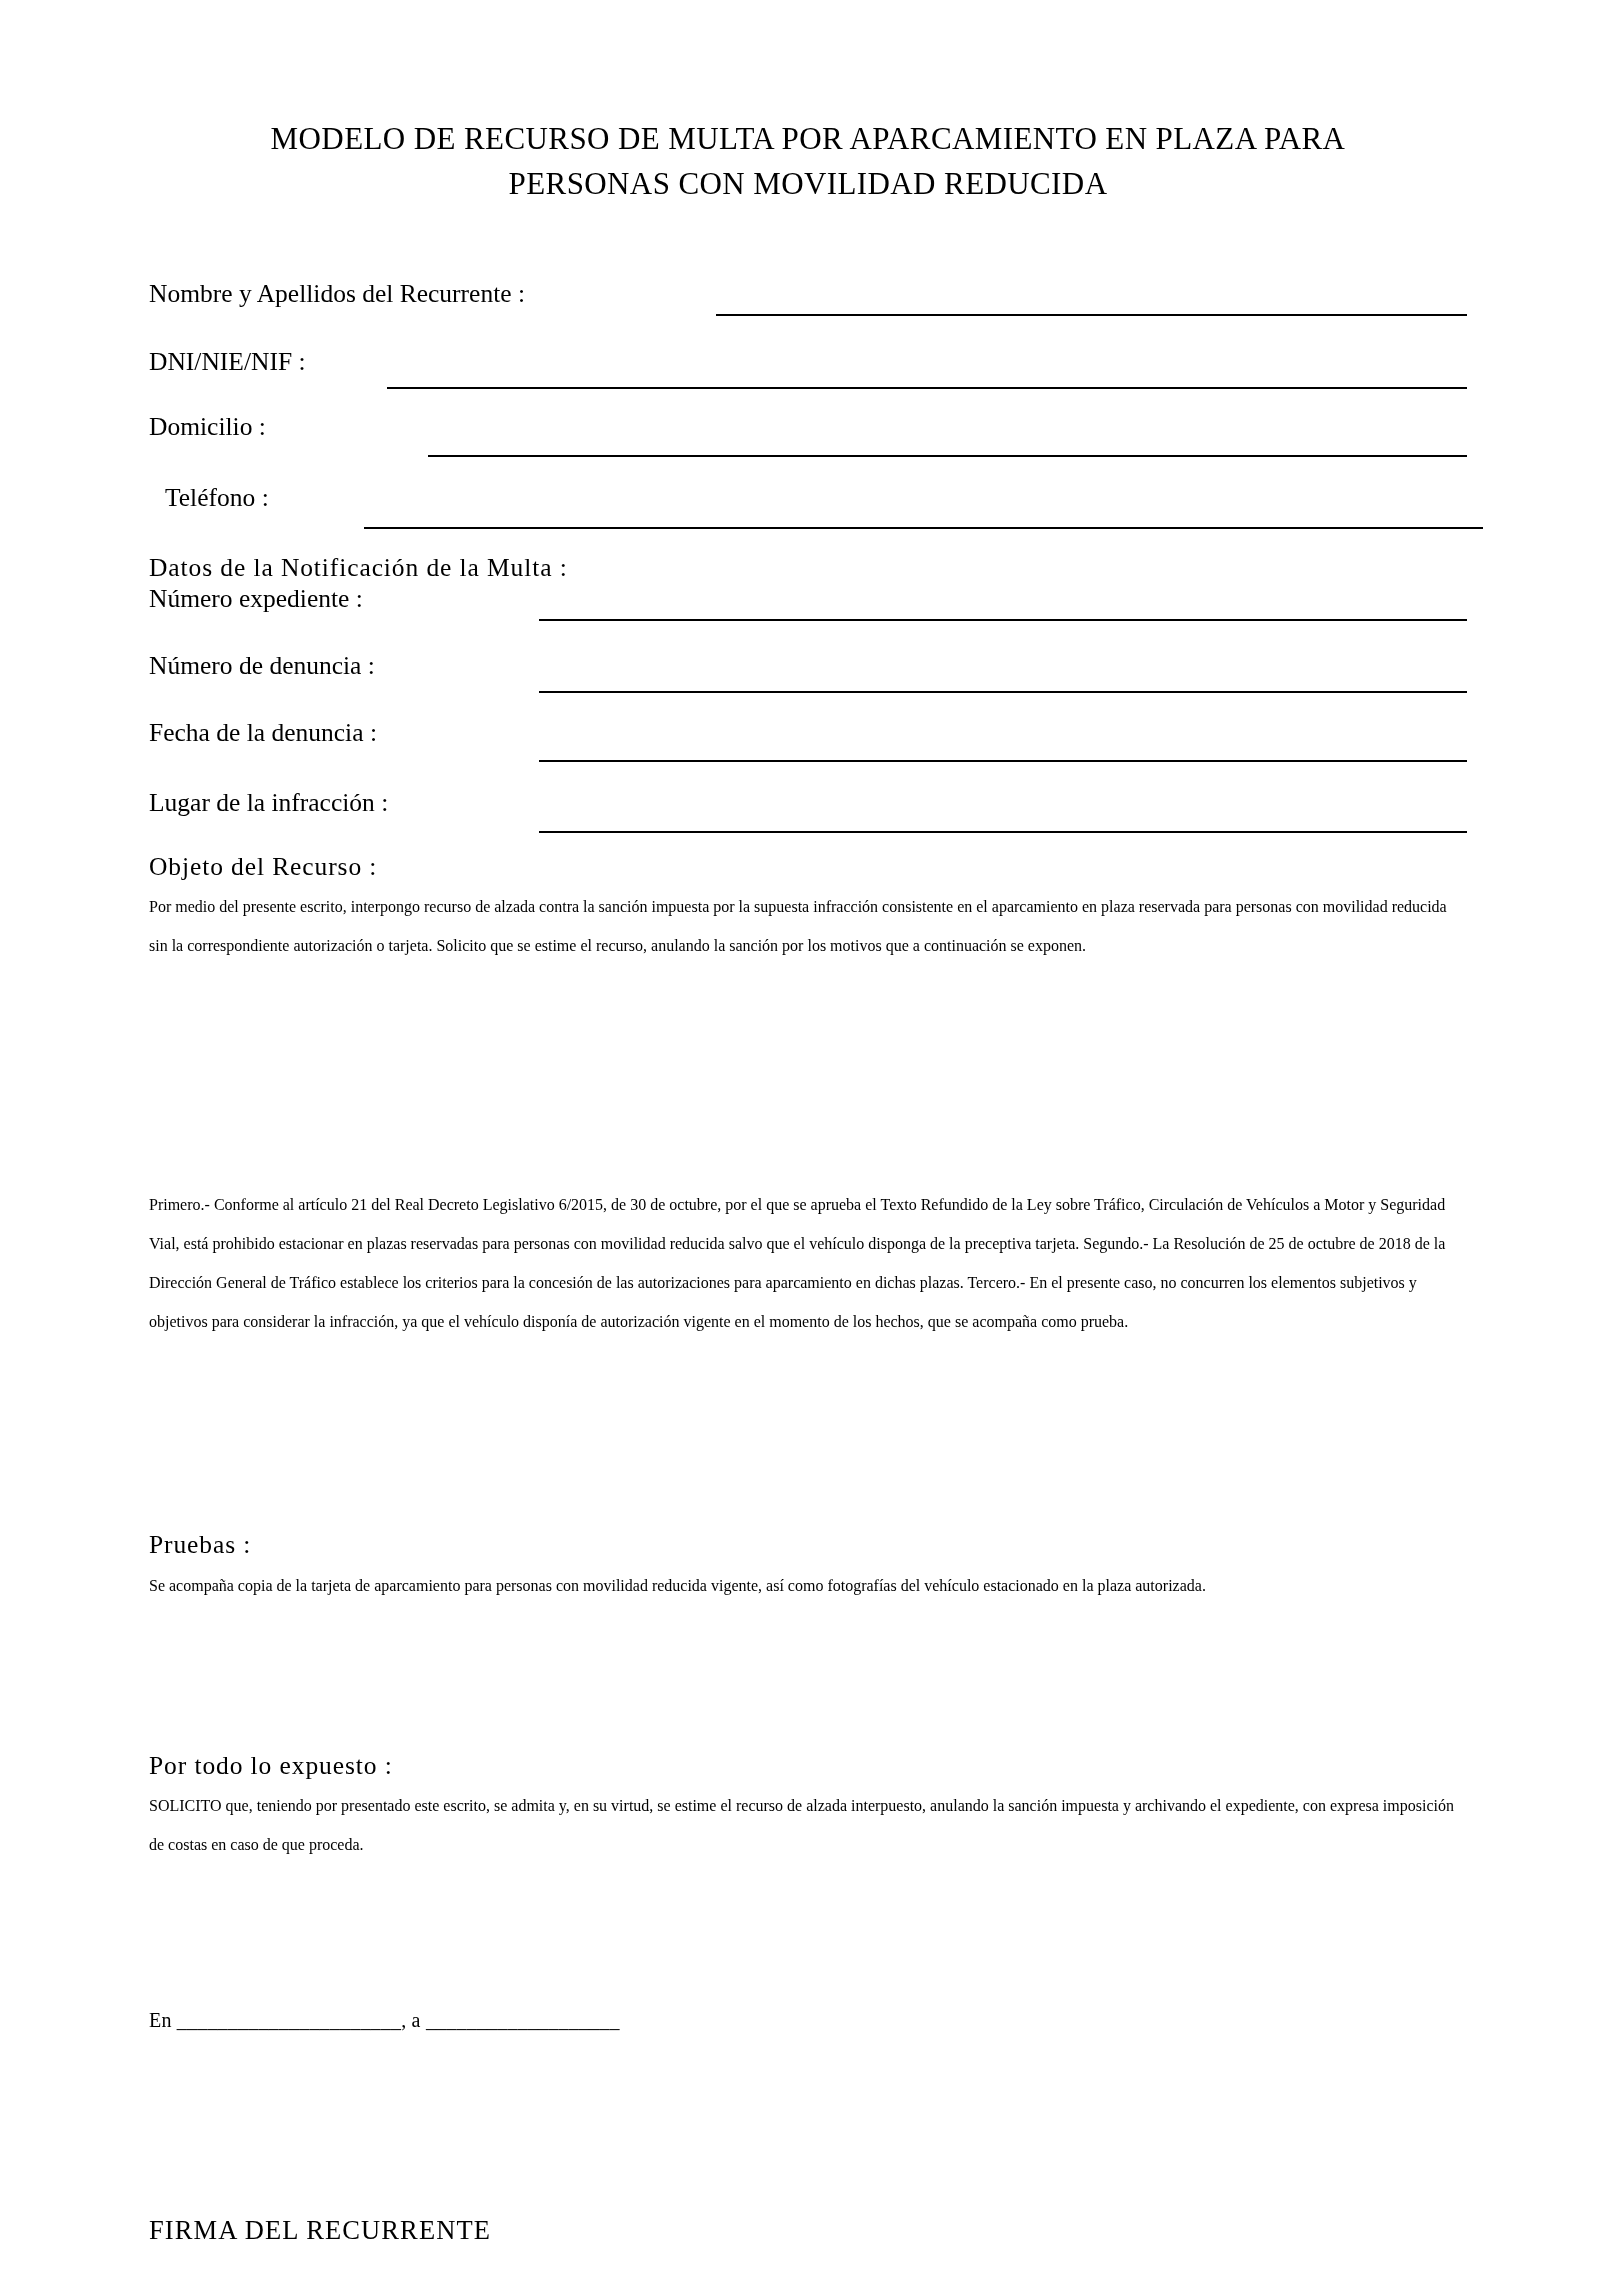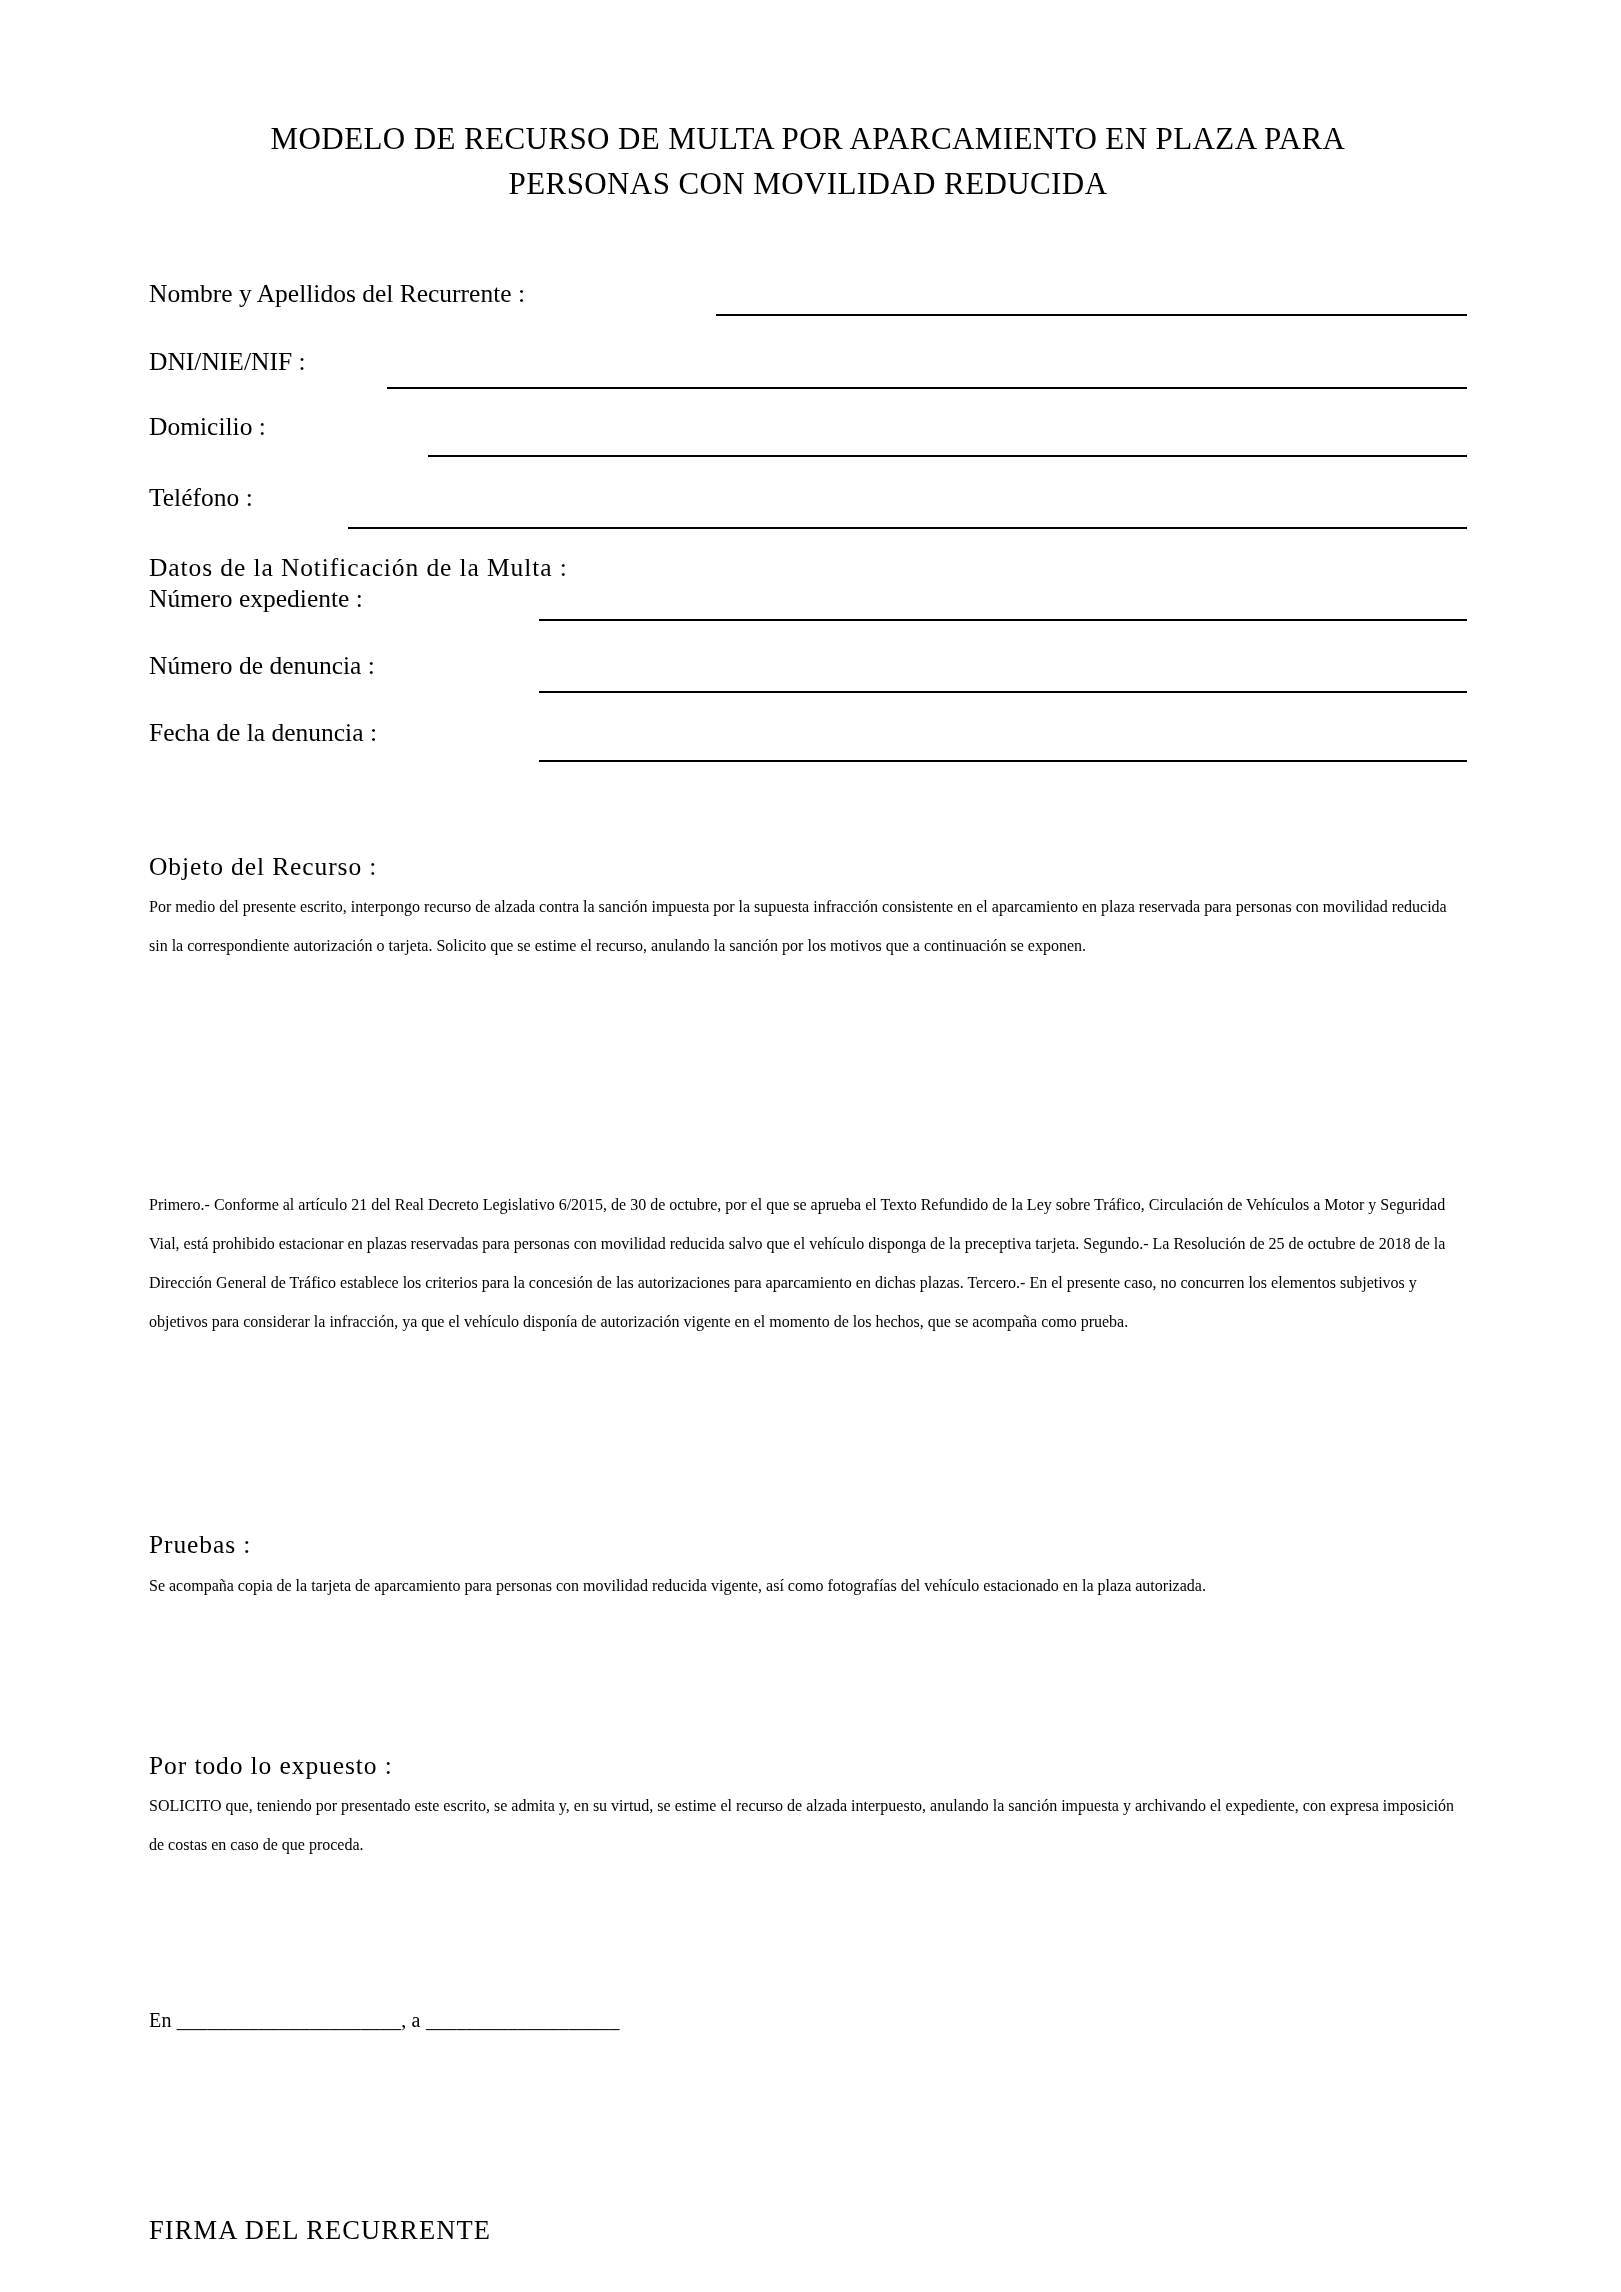--- a/index.html
+++ b/index.html
@@ -121,21 +121,21 @@
   <div class="field" style="top:314px;">
     <span class="flabel" style="top:31px;">DNI/NIE/NIF :</span>
     <span class="fline" style="left:238px; right:0; bottom:-36px;"></span>
   </div>
 
   <div class="field" style="top:383px;">
     <span class="flabel" style="top:27.4px;">Domicilio :</span>
     <span class="fline" style="left:279px; right:0; bottom:-35px;"></span>
   </div>
 
-  <div class="field" style="top:453px;">
+  <div class="field" style="top:453px;margin-left:16px;">
     <span class="flabel" style="top:28px;">Teléfono :</span>
     <span class="fline" style="left:199px; right:0; bottom:-37px;"></span>
   </div>
 
   <div class="block heading" style="top:548px;">Datos de la Notificación de la Multa :</div>
 
   <div class="field" style="top:582px;">
     <span class="flabel">Número expediente :</span>
     <span class="fline" style="left:390px; right:0;"></span>
   </div>
@@ -143,20 +143,24 @@
   <div class="field" style="top:618px;">
     <span class="flabel" style="top:31px;">Número de denuncia :</span>
     <span class="fline" style="left:390px; right:0; bottom:-36px;"></span>
   </div>
 
   <div class="field" style="top:688px;">
     <span class="flabel" style="top:28px;">Fecha de la denuncia :</span>
     <span class="fline" style="left:390px; right:0; bottom:-35px;"></span>
   </div>
 
+  <div class="field" style="top:758px;">
+    <span class="flabel" style="top:28px;">Lugar de la infracción :</span>
+    <span class="fline" style="left:390px; right:0; bottom:-36px;"></span>
+  </div>
 
   <div class="block heading" style="top:847px;">Objeto del Recurso :</div>
   <div class="block para" style="top:887px;">Por medio del presente escrito, interpongo recurso de alzada contra la sanción impuesta por la supuesta infracción consistente en el aparcamiento en plaza reservada para personas con movilidad reducida sin la correspondiente autorización o tarjeta. Solicito que se estime el recurso, anulando la sanción por los motivos que a continuación se exponen.</div>
 
   <div class="block para" style="top:1185px;">Primero.- Conforme al artículo 21 del Real Decreto Legislativo 6/2015, de 30 de octubre, por el que se aprueba el Texto Refundido de la Ley sobre Tráfico, Circulación de Vehículos a Motor y Seguridad Vial, está prohibido estacionar en plazas reservadas para personas con movilidad reducida salvo que el vehículo disponga de la preceptiva tarjeta. Segundo.- La Resolución de 25 de octubre de 2018 de la Dirección General de Tráfico establece los criterios para la concesión de las autorizaciones para aparcamiento en dichas plazas. Tercero.- En el presente caso, no concurren los elementos subjetivos y objetivos para considerar la infracción, ya que el vehículo disponía de autorización vigente en el momento de los hechos, que se acompaña como prueba.</div>
 
   <div class="block heading" style="top:1525px;">Pruebas :</div>
   <div class="block para" style="top:1566px;">Se acompaña copia de la tarjeta de aparcamiento para personas con movilidad reducida vigente, así como fotografías del vehículo estacionado en la plaza autorizada.</div>
 
   <div class="block heading" style="top:1746px;">Por todo lo expuesto :</div>

